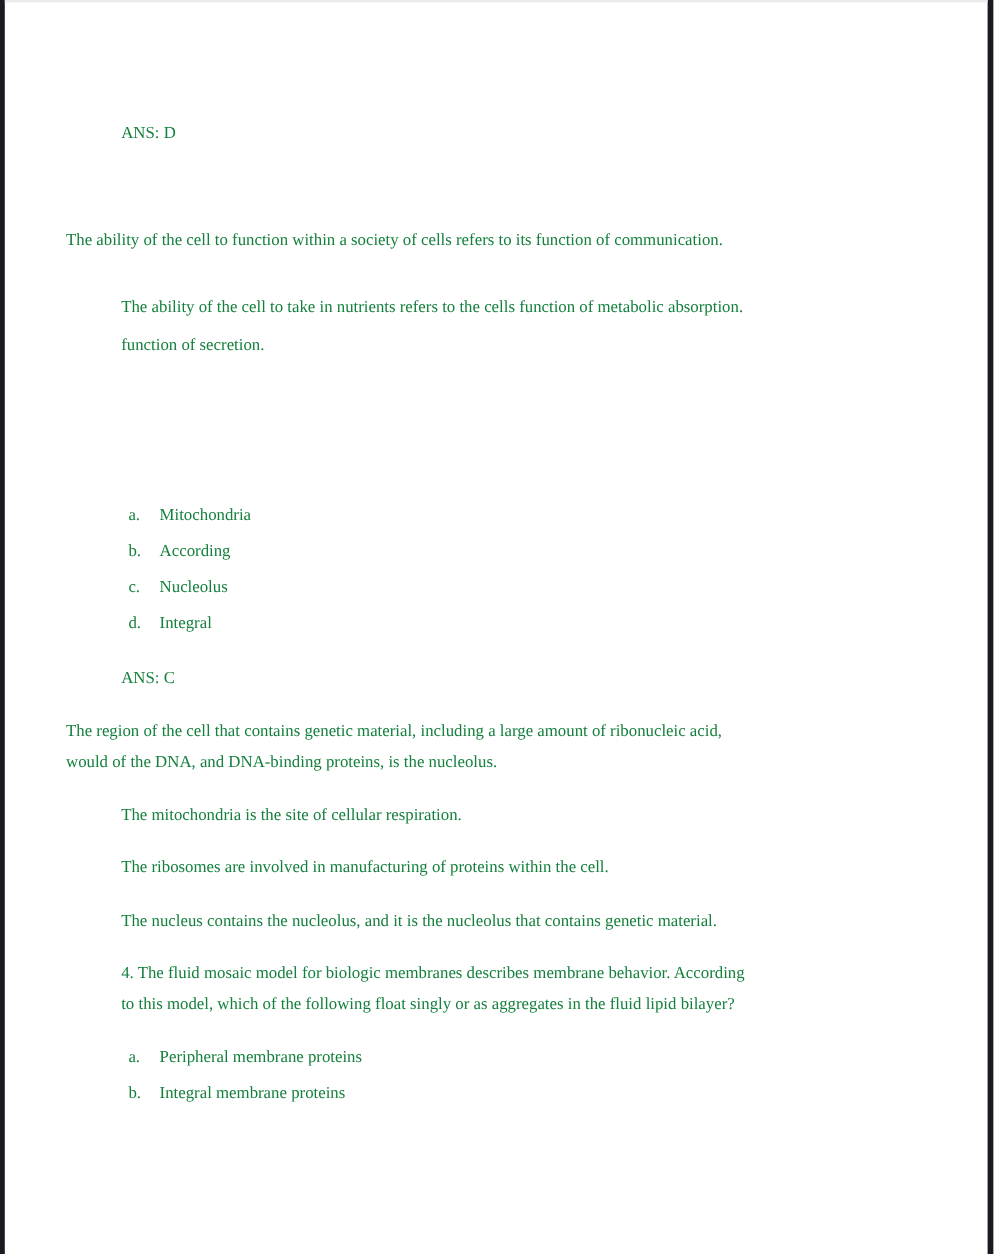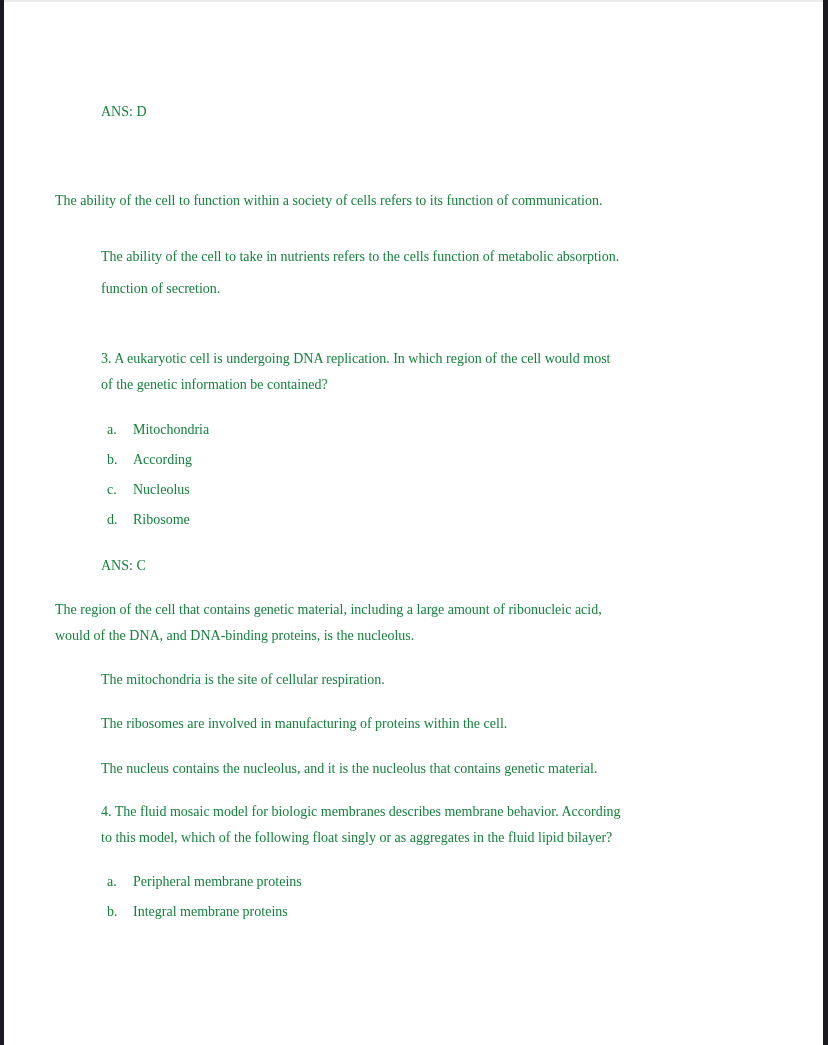--- a/index.html
+++ b/index.html
@@ -71,36 +71,32 @@
 
 
   <div class="block b-comm line">The ability of the cell to function within a society of cells refers to its function of communication.</div>
 
   <div class="block b-absorb line">The ability of the cell to take in nutrients refers to the cells function of metabolic absorption.</div>
 
   <div class="block b-secr">
     <div class="line">function of secretion.</div>
   </div>
 
-  <div class="block b-q3">
-    <div class="line">3. A eukaryotic cell is undergoing DNA replication. In which region of the cell would most</div>
-    <div class="line">of the genetic information be contained?</div>
-  </div>
 
   <div class="opt-row b-q3-a">
     <span class="opt-letter">a.</span><span>Mitochondria</span>
   </div>
   <div class="opt-row b-q3-b">
     <span class="opt-letter">b.</span><span>According</span>
   </div>
   <div class="opt-row b-q3-c">
     <span class="opt-letter">c.</span><span>Nucleolus</span>
   </div>
   <div class="opt-row b-q3-d">
-    <span class="opt-letter">d.</span><span>Ribosome</span>
+    <span class="opt-letter">d.</span><span>Integral</span>
   </div>
 
   <div class="block b-ans-c line">ANS: C</div>
 
   <div class="block b-region">
     <div class="line">The region of the cell that contains genetic material, including a large amount of ribonucleic acid,</div>
     <div class="line">would of the DNA, and DNA-binding proteins, is the nucleolus.</div>
   </div>
 
   <div class="block b-mito line">The mitochondria is the site of cellular respiration.</div>

